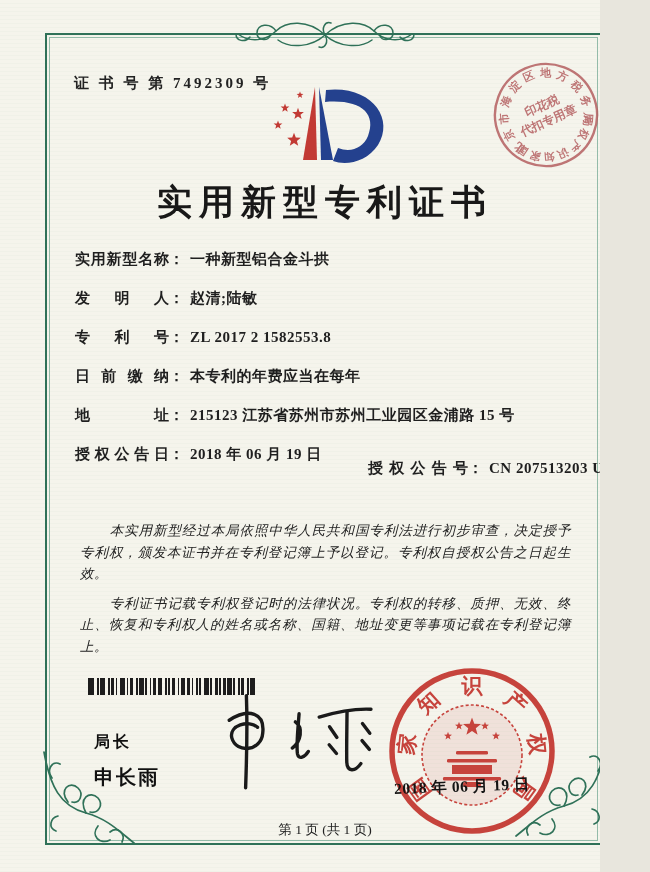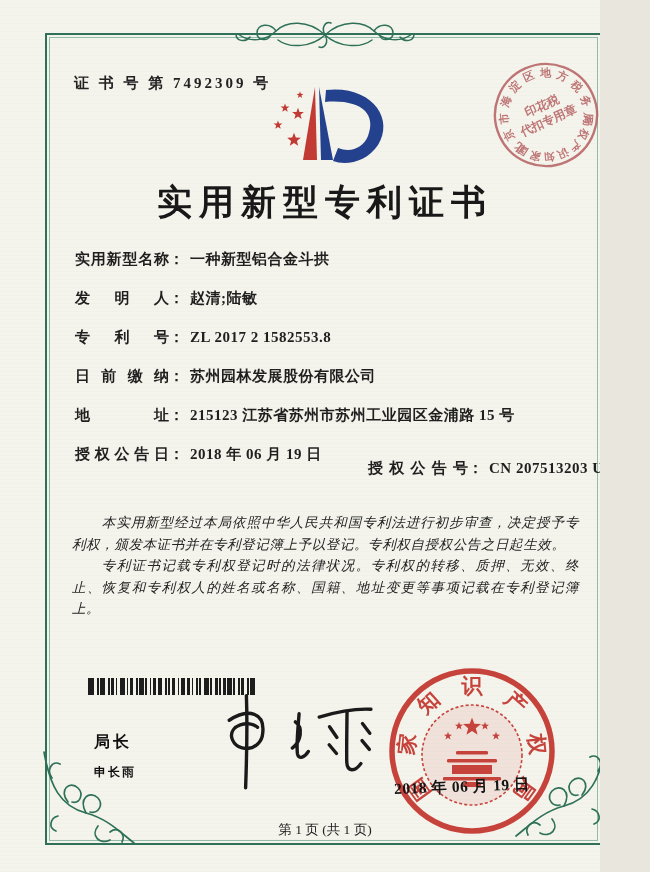--- a/index.html
+++ b/index.html
@@ -22,31 +22,31 @@
   
   .fields{position:absolute;left:75px;top:250px;width:470px;z-index:2;color:#1f1f1f;}
   .frow{height:24px;margin-bottom:15px;font-size:15px;position:relative;white-space:nowrap;}
   .lbl{display:inline-block;width:94px;text-align:justify;text-align-last:justify;font-weight:600;vertical-align:bottom;}
   .colon{font-weight:600;}
   .val{font-weight:600;margin-left:6px;letter-spacing:0.5px;}
   .pair2{position:absolute;left:293px;top:14px;}
   .pair2 .lbl{width:100px;}
   
   .paras{position:absolute;left:72px;top:512px;width:507px;z-index:2;color:#222;}
-  .para{font-size:13.5px;line-height:21.5px;text-align:justify;text-indent:2.2em;margin:0;
+  .para{font-size:13.5px;line-height:21.5px;text-align:justify;text-indent:2.2em;margin:8px;
         font-style:italic;letter-spacing:0.6px;font-weight:500;}
   
   .barcode{position:absolute;left:88px;top:678px;width:170px;height:17px;display:flex;z-index:2;}
   .barcode span{height:100%;}
   .barcode .bar{background:#1d1d1d;}
   .barcode .gap{background:transparent;}
   
   .director-title{position:absolute;left:94px;top:732px;font-size:16px;letter-spacing:3px;color:#111;
                   font-weight:600;z-index:2;font-family:"Liberation Sans","DejaVu Sans",sans-serif;}
-  .director-name{position:absolute;left:94px;top:764px;font-size:12px;letter-spacing:2px;color:#111;
+  .director-name{position:absolute;left:94px;top:764px;font-size:20px;letter-spacing:2px;color:#111;
                  font-weight:600;z-index:2;font-family:"Liberation Sans","DejaVu Sans",sans-serif;}
   
   .signature{position:absolute;left:208px;top:688px;z-index:2;transform:rotate(-2deg);}
   
   .seal{position:absolute;left:384px;top:663px;width:176px;height:176px;z-index:2;opacity:0.92;}
   .seal-date{position:absolute;left:394px;top:776px;width:170px;font-size:15.5px;font-weight:600;
              letter-spacing:0.5px;color:#141414;z-index:4;transform:rotate(-2deg);white-space:nowrap;}
   
   .footer{position:absolute;left:0;top:821px;width:650px;text-align:center;font-size:13.5px;color:#222;z-index:2;}
   
@@ -151,21 +151,21 @@
     <div class="frow">
       <span class="lbl">实用新型名称</span><span class="colon">：</span><span class="val">一种新型铝合金斗拱</span>
     </div>
     <div class="frow">
       <span class="lbl">发明人</span><span class="colon">：</span><span class="val">赵清;陆敏</span>
     </div>
     <div class="frow">
       <span class="lbl">专利号</span><span class="colon">：</span><span class="val">ZL 2017 2 1582553.8</span>
     </div>
     <div class="frow">
-      <span class="lbl">日前缴纳</span><span class="colon">：</span><span class="val">苏州园林发展股份有限公司</span>
+      <span class="lbl">日前缴纳</span><span class="colon">：</span><span class="val">本专利的年费应当在每年</span>
     </div>
     <div class="frow">
       <span class="lbl">地址</span><span class="colon">：</span><span class="val">215123 江苏省苏州市苏州工业园区金浦路 15 号</span>
     </div>
     <div class="frow">
       <span class="lbl">授权公告日</span><span class="colon">：</span><span class="val">2018 年 06 月 19 日</span>
       <span class="pair2">
         <span class="lbl">授权公告号</span><span class="colon">：</span><span class="val">CN 207513203 U</span>
       </span>
     </div>

